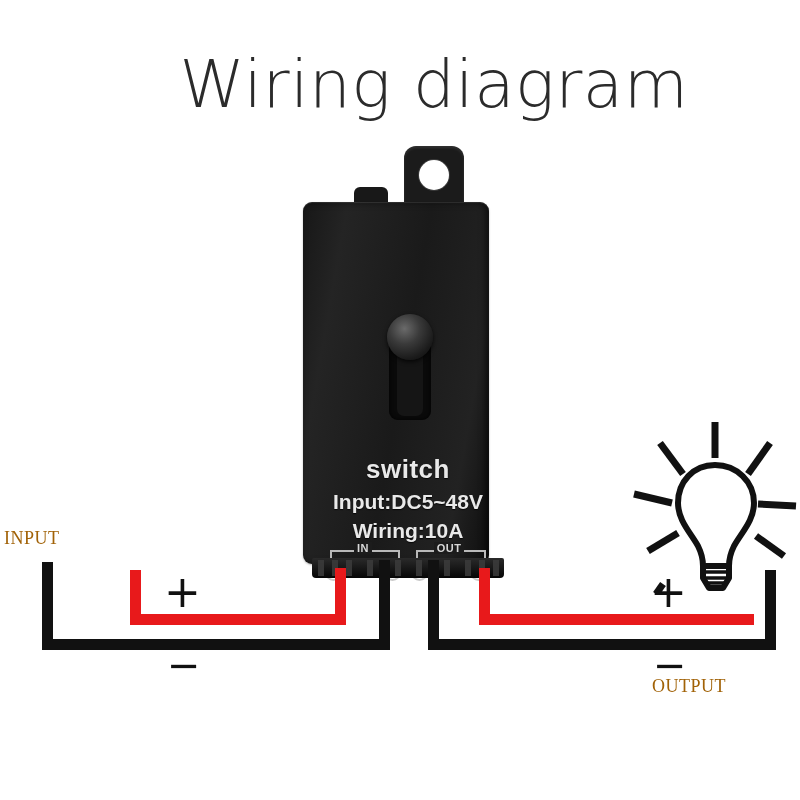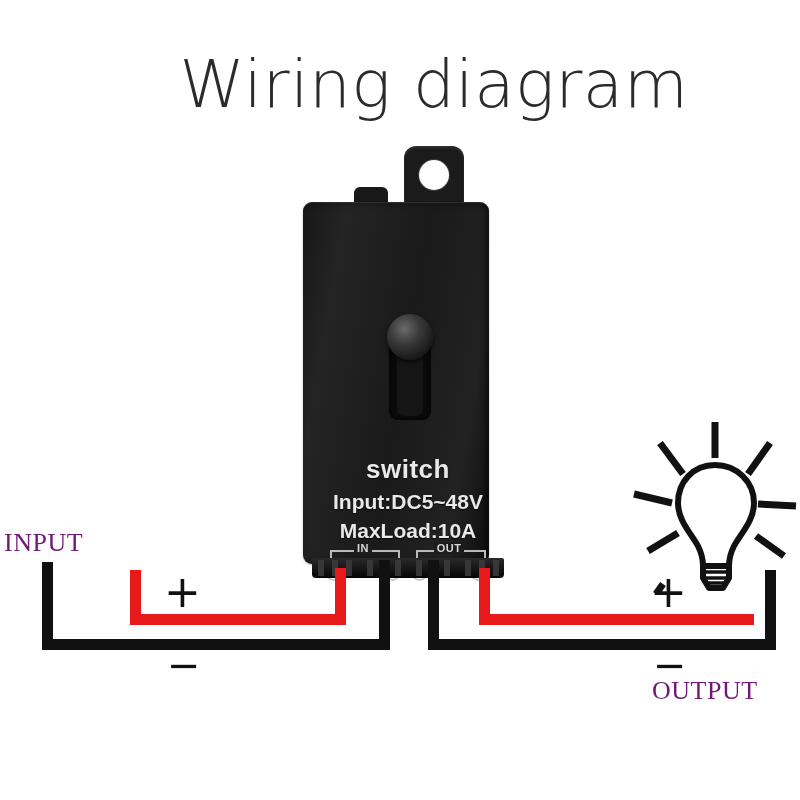--- a/index.html
+++ b/index.html
@@ -226,22 +226,22 @@
     font-size: 44px;
     line-height: 1;
     white-space: nowrap;
   }
   .sign-minus { font-size: 40px; }
 
   
   .side-label {
     position: absolute;
     font-family: "Liberation Serif", serif;
-    font-size: 26px;
-    color: #701a75;
+    font-size: 18px;
+    color: #a16207;
     letter-spacing: 0.5px;
     white-space: nowrap;
   }
   #label-input  { left: 4px;  top: 528px; }
   #label-output { left: 652px; top: 676px; }
 
   
   #bulb {
     position: absolute;
     left: 618px;
@@ -266,21 +266,21 @@
 
     <div class="dev-body">
 
       <div class="dev-slot">
         <div class="dev-slot-inner"></div>
       </div>
       <div class="dev-btn"></div>
 
       <div class="dev-text" id="dev-name">switch</div>
       <div class="dev-text" id="dev-input-spec">Input:DC5~48V</div>
-      <div class="dev-text" id="dev-load-spec">MaxLoad:10A</div>
+      <div class="dev-text" id="dev-load-spec">Wiring:10A</div>
 
       <div class="term-group" id="term-in">
         <div class="term-bracket"></div>
         <div class="term-label"><span class="term-label-bg">IN</span></div>
         <div class="term-sym left plus"></div>
         <div class="term-sym right"></div>
       </div>
 
       <div class="term-group" id="term-out">
         <div class="term-bracket"></div>

